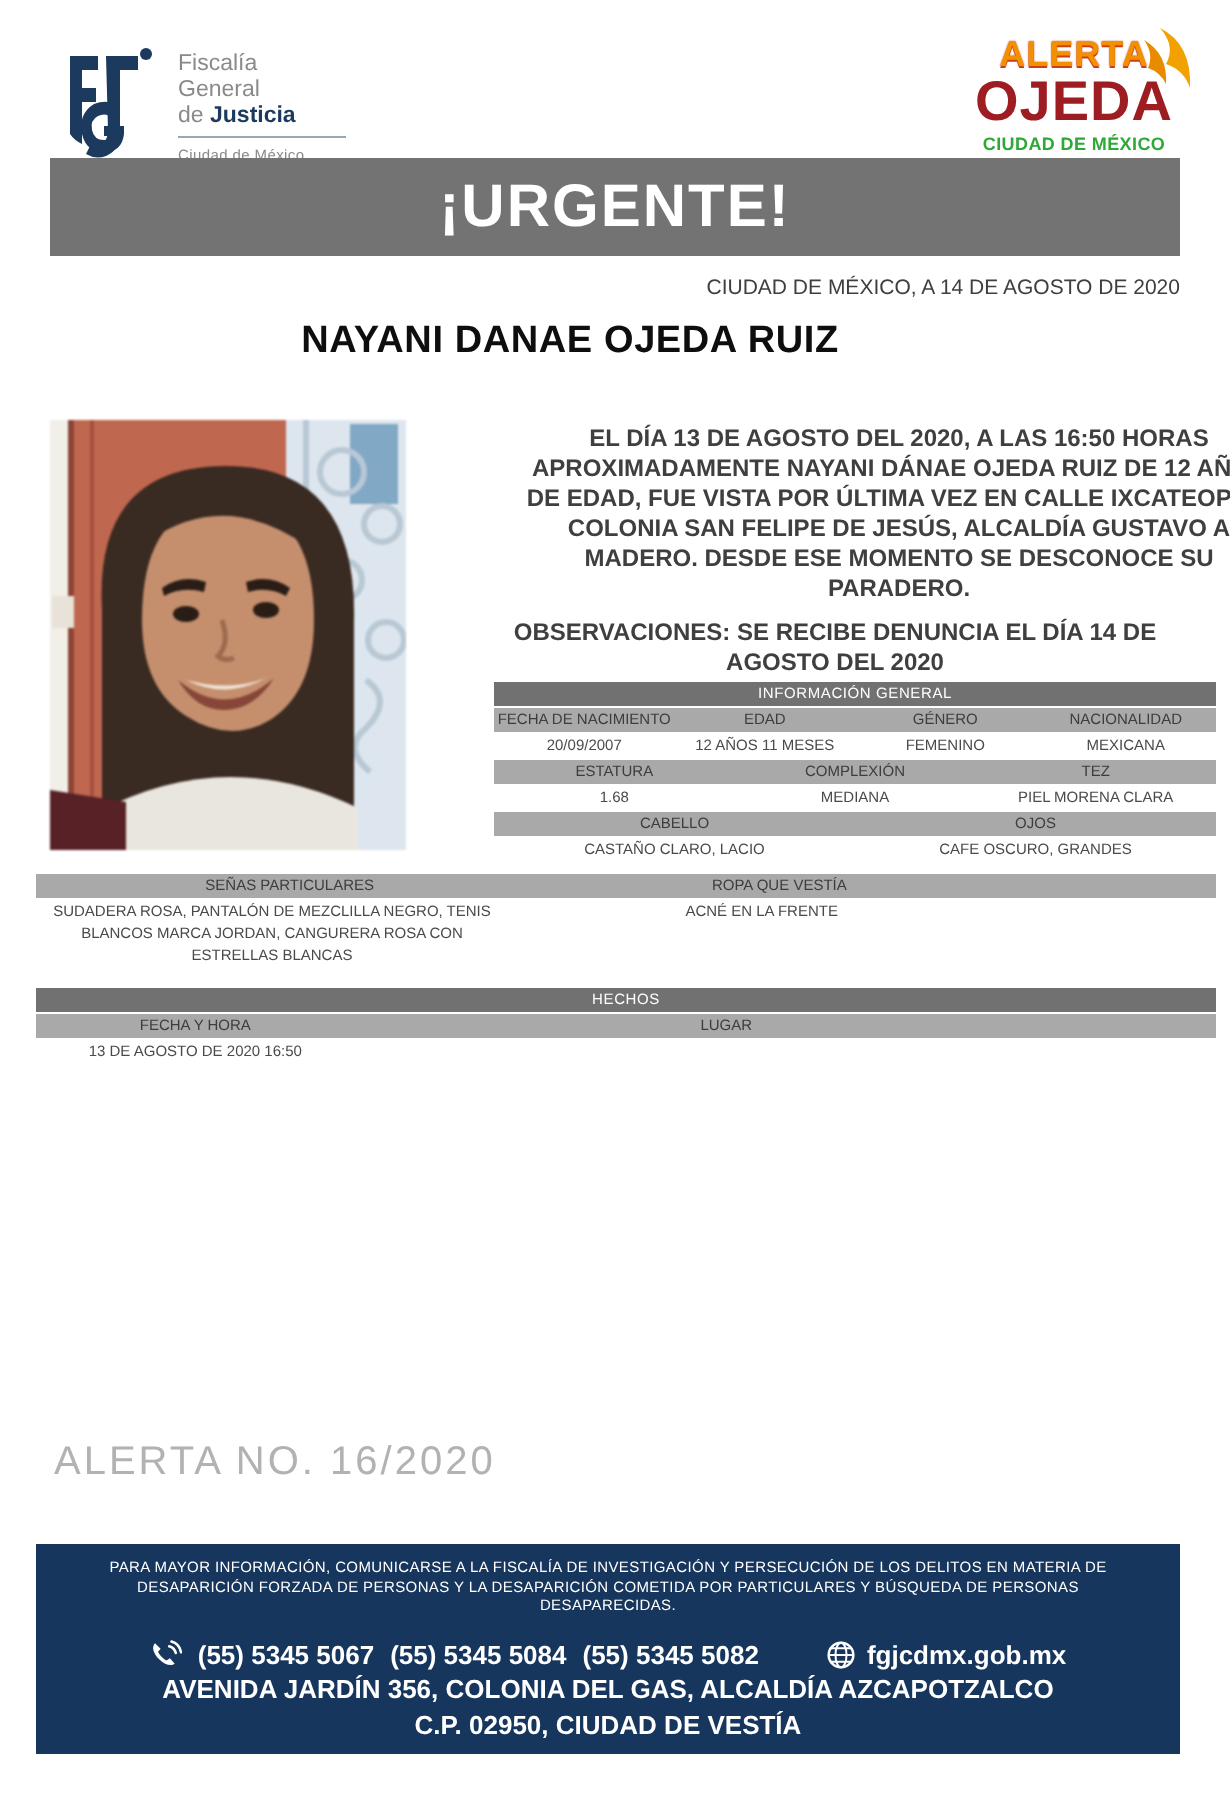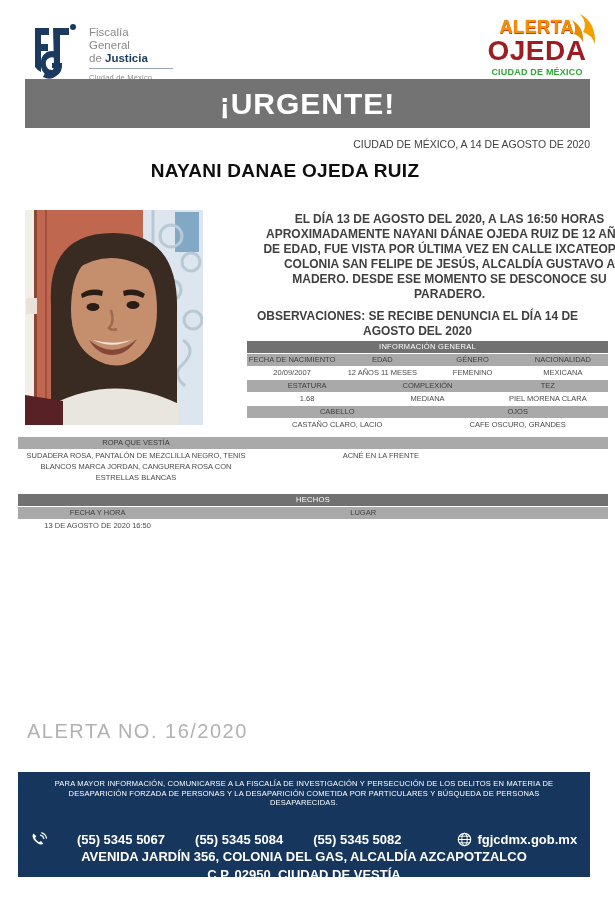--- a/index.html
+++ b/index.html
@@ -48,22 +48,22 @@
   .s1{width:43%;} .s2{width:40%;} .sfill{width:17%;}
   .hechos{position:absolute;left:18px;top:494px;width:590px;}
   .h1{width:27%;} .h2{width:63%;} .hfill{width:10%;}
   
   .alert-no{position:absolute;left:27px;top:720px;font-size:20px;color:#b2b2b2;letter-spacing:1.5px;}
   
   .footer{position:absolute;left:18px;top:772px;width:572px;height:105px;background:#17365d;
           color:#ffffff;}
   .footer-info{margin:7px 26px 0 26px;text-align:center;font-size:7.5px;line-height:9.5px;
                letter-spacing:.2px;}
-  .footer-contact{display:flex;align-items:center;justify-content:center;gap:30px;
-                  margin-top:24px;font-size:13px;font-weight:bold;}
+  .footer-contact{display:flex;align-items:center;justify-content:center;gap:8px;
+                  margin-top:12px;font-size:13px;font-weight:bold;}
   .footer-contact .web{display:flex;align-items:center;gap:5px;margin-left:26px;}
   .footer-addr{text-align:center;font-size:13px;font-weight:bold;line-height:17px;margin-top:1px;}
   .icon{display:inline-block;vertical-align:middle;}
 </style>
 </head>
 <body>
 
 <div class="page">
 
   <div class="fgj-logo">
@@ -167,20 +167,21 @@
       <div class="cell c2">OJOS</div>
     </div>
     <div class="tbl-val">
       <div class="cell c2">CASTAÑO CLARO, LACIO</div>
       <div class="cell c2">CAFE OSCURO, GRANDES</div>
     </div>
   </div>
 
   <div class="senas">
     <div class="tbl-sub">
+      <div class="cell s1">SEÑAS PARTICULARES</div>
       <div class="cell s2">ROPA QUE VESTÍA</div>
       <div class="sfill"></div>
     </div>
     <div class="tbl-val">
       <div class="cell s2">SUDADERA ROSA, PANTALÓN DE MEZCLILLA NEGRO, TENIS BLANCOS MARCA JORDAN, CANGURERA ROSA CON ESTRELLAS BLANCAS</div>
       <div class="cell s1">ACNÉ EN LA FRENTE</div>
       <div class="sfill"></div>
     </div>
   </div>
 

